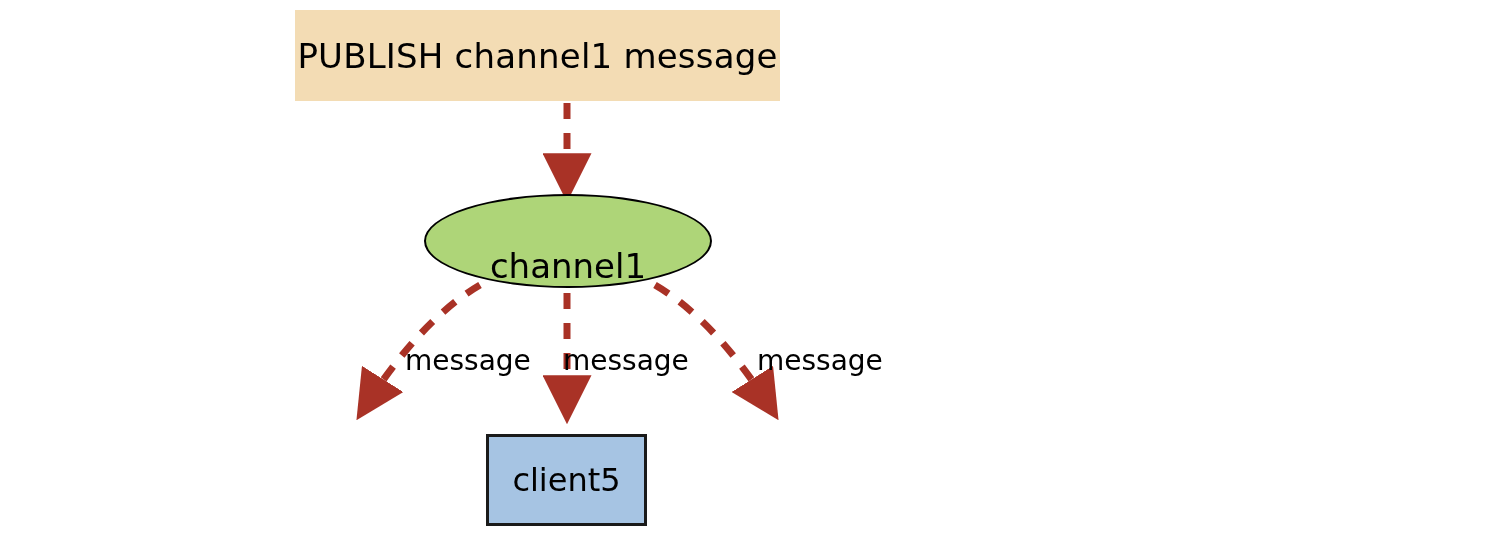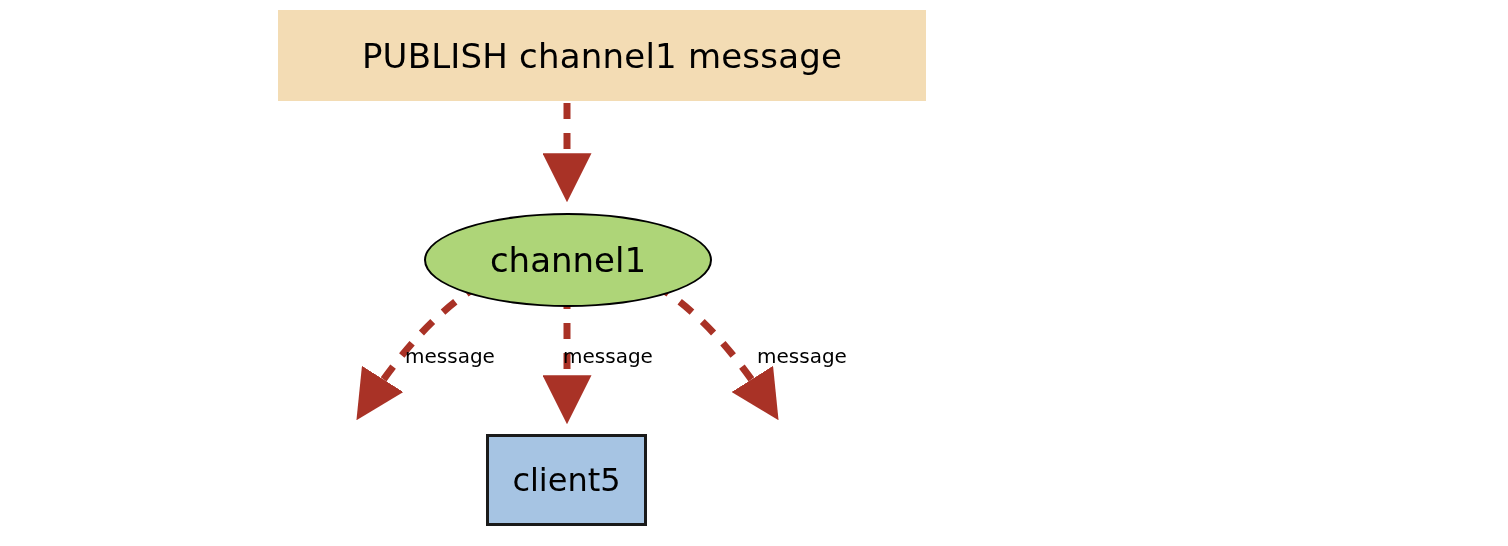--- a/index.html
+++ b/index.html
@@ -49,21 +49,21 @@
     font-size: 34px;
   }
   .client-box {
     background: #a6c4e3;
     border: 3px solid #1a1a1a;
     font-size: 32px;
   }
   .edge-label {
     position: absolute;
     color: #000000;
-    font-size: 20px;
+    font-size: 28px;
     white-space: nowrap;
     background: transparent;
   }
 </style>
 </head>
 <body>
 
 <div id="diagram-root">
 
   <svg id="edge-layer" viewBox="0 0 1508 546" width="1508" height="546" xmlns="http://www.w3.org/2000/svg">
@@ -75,25 +75,25 @@
 
     <path d="M 567 103 L 567 190" stroke="#a93226" stroke-width="7" fill="none" stroke-dasharray="16 14" marker-end="url(#arrow-red)"></path>
 
     <path d="M 480 285 Q 420 320 363 410" stroke="#a93226" stroke-width="7" fill="none" stroke-dasharray="16 14" marker-end="url(#arrow-red)"></path>
 
     <path d="M 567 293 L 567 412" stroke="#a93226" stroke-width="7" fill="none" stroke-dasharray="16 14" marker-end="url(#arrow-red)"></path>
 
     <path d="M 655 285 Q 715 320 772 410" stroke="#a93226" stroke-width="7" fill="none" stroke-dasharray="16 14" marker-end="url(#arrow-red)"></path>
   </svg>
 
-  <div class="node cmd-box" style="left:278px; top:10px; width:648px; height:91px;">
+  <div class="node cmd-box" style="left:295px; top:10px; width:485px; height:91px;">
     <span>PUBLISH channel1 message</span>
   </div>
 
-  <div class="node channel-ellipse" style="left:424px; top:213px; width:288px; height:94px;">
+  <div class="node channel-ellipse" style="left:424px; top:194px; width:288px; height:94px;align-items:flex-end;">
     <span>channel1</span>
   </div>
 
 
   <div class="node client-box" style="left:486px; top:434px; width:161px; height:92px;">
     <span>client5</span>
   </div>
 
 
   <span class="edge-label" style="left:405px; top:344px;">message</span>

